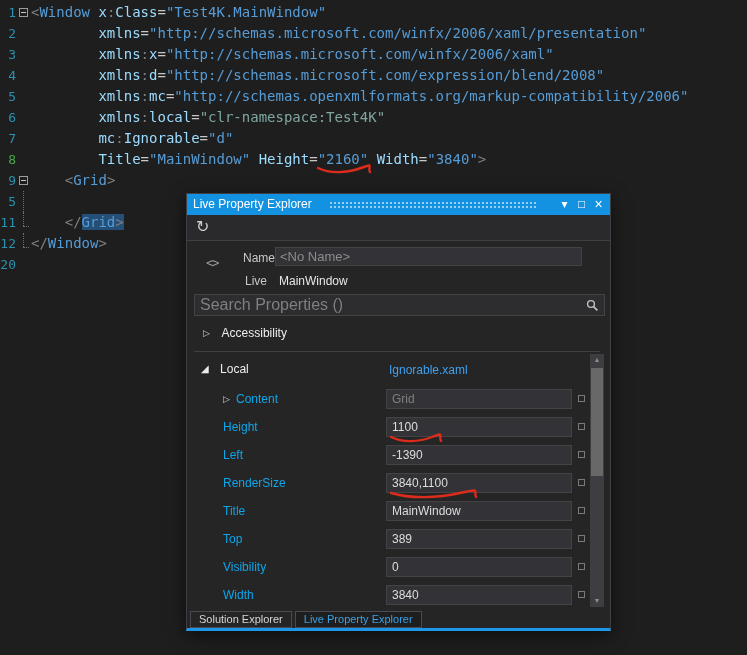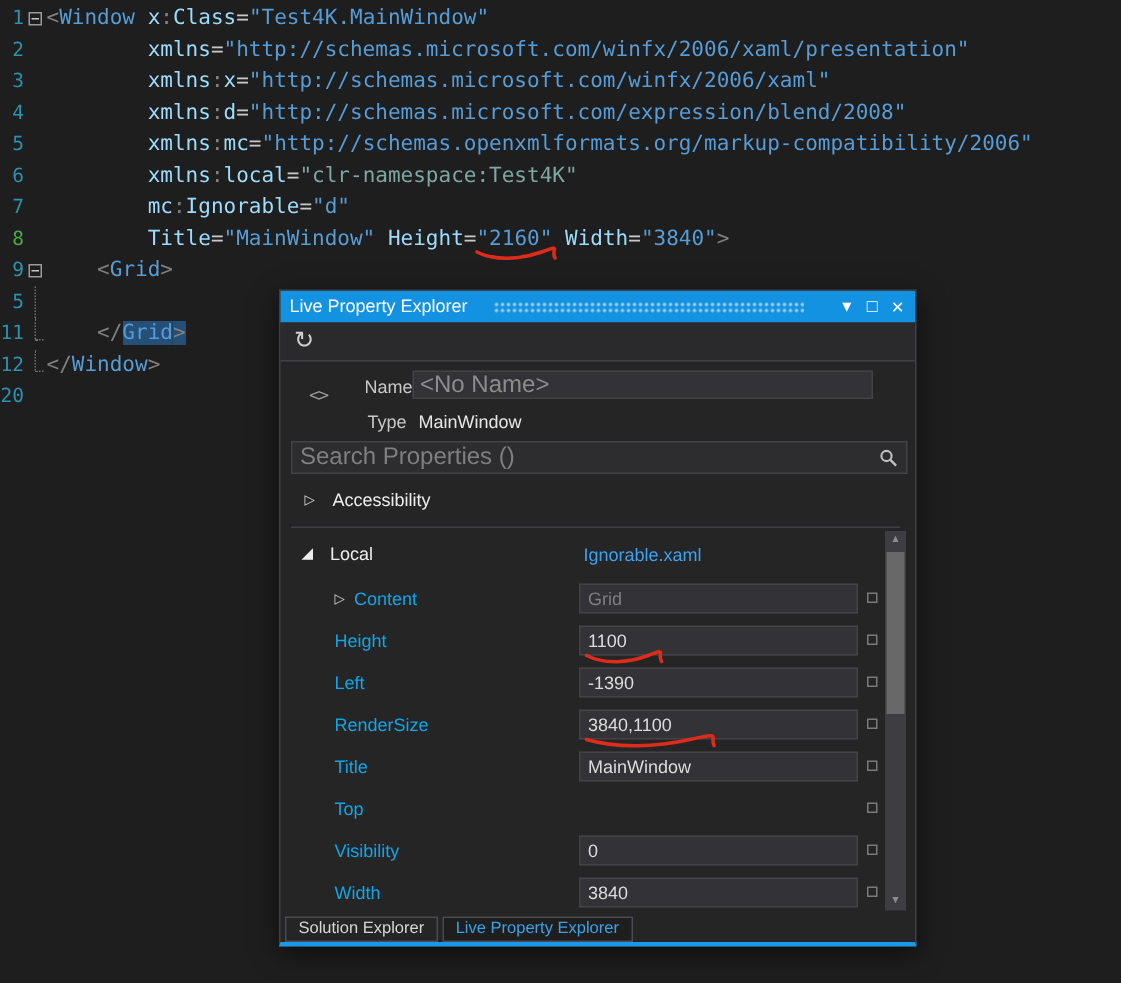--- a/index.html
+++ b/index.html
@@ -35,21 +35,21 @@
     background-image:radial-gradient(rgba(255,255,255,.55) 1px,transparent 1.2px);background-size:4px 4px}
   .pbtns{position:absolute;right:3px;top:0;height:21px;display:flex}
   .pbtn{width:17px;height:21px;text-align:center;line-height:20px;color:#fff;font-size:12px;cursor:default}
   .ptool{position:absolute;left:0;top:21px;right:0;height:26px;background:#2a2a2c;border-bottom:1px solid #3f3f46}
   .refresh{position:absolute;left:9px;top:2px;font-size:16px;color:#cfcfcf}
   .elem-icon{position:absolute;left:19px;top:62px;color:#9c9c9c;font-size:12px;
     font-family:"DejaVu Sans Mono",monospace;letter-spacing:-1px}
   .lbl{position:absolute;color:#c8c8c8}
   .name-lbl{left:56px;top:57px}
   .name-input{position:absolute;left:88px;top:53px;width:307px;height:19px;background:#333337;
-    border:1px solid #434346;color:#8c8c8c;font-size:16px;padding:0 4px;font-family:"Liberation Sans",sans-serif}
+    border:1px solid #434346;color:#8c8c8c;font-size:13px;padding:0 4px;font-family:"Liberation Sans",sans-serif}
   .type-lbl{left:58px;top:80px}
   .type-val{position:absolute;left:92px;top:80px;color:#e6e6e6}
   .psearch{position:absolute;left:7px;top:100px;width:411px;height:22px;background:#2d2d30;border:1px solid #434346}
   .psearch input{width:100%;height:100%;background:transparent;border:none;outline:none;color:#bbbbbb;
     font-size:16px;padding:0 24px 0 5px;font-family:"Liberation Sans",sans-serif}
   .psearch input::placeholder{color:#7f7f7f;opacity:1}
   .mag{position:absolute;right:5px;top:4px}
   .paccess{position:absolute;left:16px;top:132px;color:#ededed}
   .arrow-collapsed{font-size:9px;color:#d8d8d8;margin-right:9px;vertical-align:1px}
   .arrow-expanded{font-size:10px;color:#ededed;margin-right:8px;vertical-align:1px}
@@ -166,21 +166,21 @@
     </span>
   </div>
 
   <div class="ptool">
     <span class="refresh">↻</span>
   </div>
 
   <span class="elem-icon">&lt;&gt;</span>
   <span class="lbl name-lbl">Name</span>
   <input class="name-input" readonly="" value="&lt;No Name&gt;" style="">
-  <span class="lbl type-lbl">Type</span>
+  <span class="lbl type-lbl">Live</span>
   <span class="type-val">MainWindow</span>
 
   <div class="psearch">
     <input placeholder="Search Properties ()" style="">
     <svg class="mag" width="13" height="13" viewBox="0 0 13 13">
       <circle cx="5" cy="5" r="3.4" fill="none" stroke="#c0c0c0" stroke-width="1.4"></circle>
       <line x1="7.6" y1="7.6" x2="11.4" y2="11.4" stroke="#c0c0c0" stroke-width="1.6"></line>
     </svg>
   </div>
 
@@ -223,20 +223,21 @@
           </svg></div>
         <span class="pmark"></span>
       </div>
       <div class="prow">
         <span class="plab">Title</span>
         <div class="pval"><span>MainWindow</span></div>
         <span class="pmark"></span>
       </div>
       <div class="prow">
         <span class="plab">Top</span>
+        <div class="pval"><span>389</span></div>
         <span class="pmark"></span>
       </div>
       <div class="prow">
         <span class="plab">Visibility</span>
         <div class="pval"><span>0</span></div>
         <span class="pmark"></span>
       </div>
       <div class="prow">
         <span class="plab">Width</span>
         <div class="pval"><span>3840</span></div>

